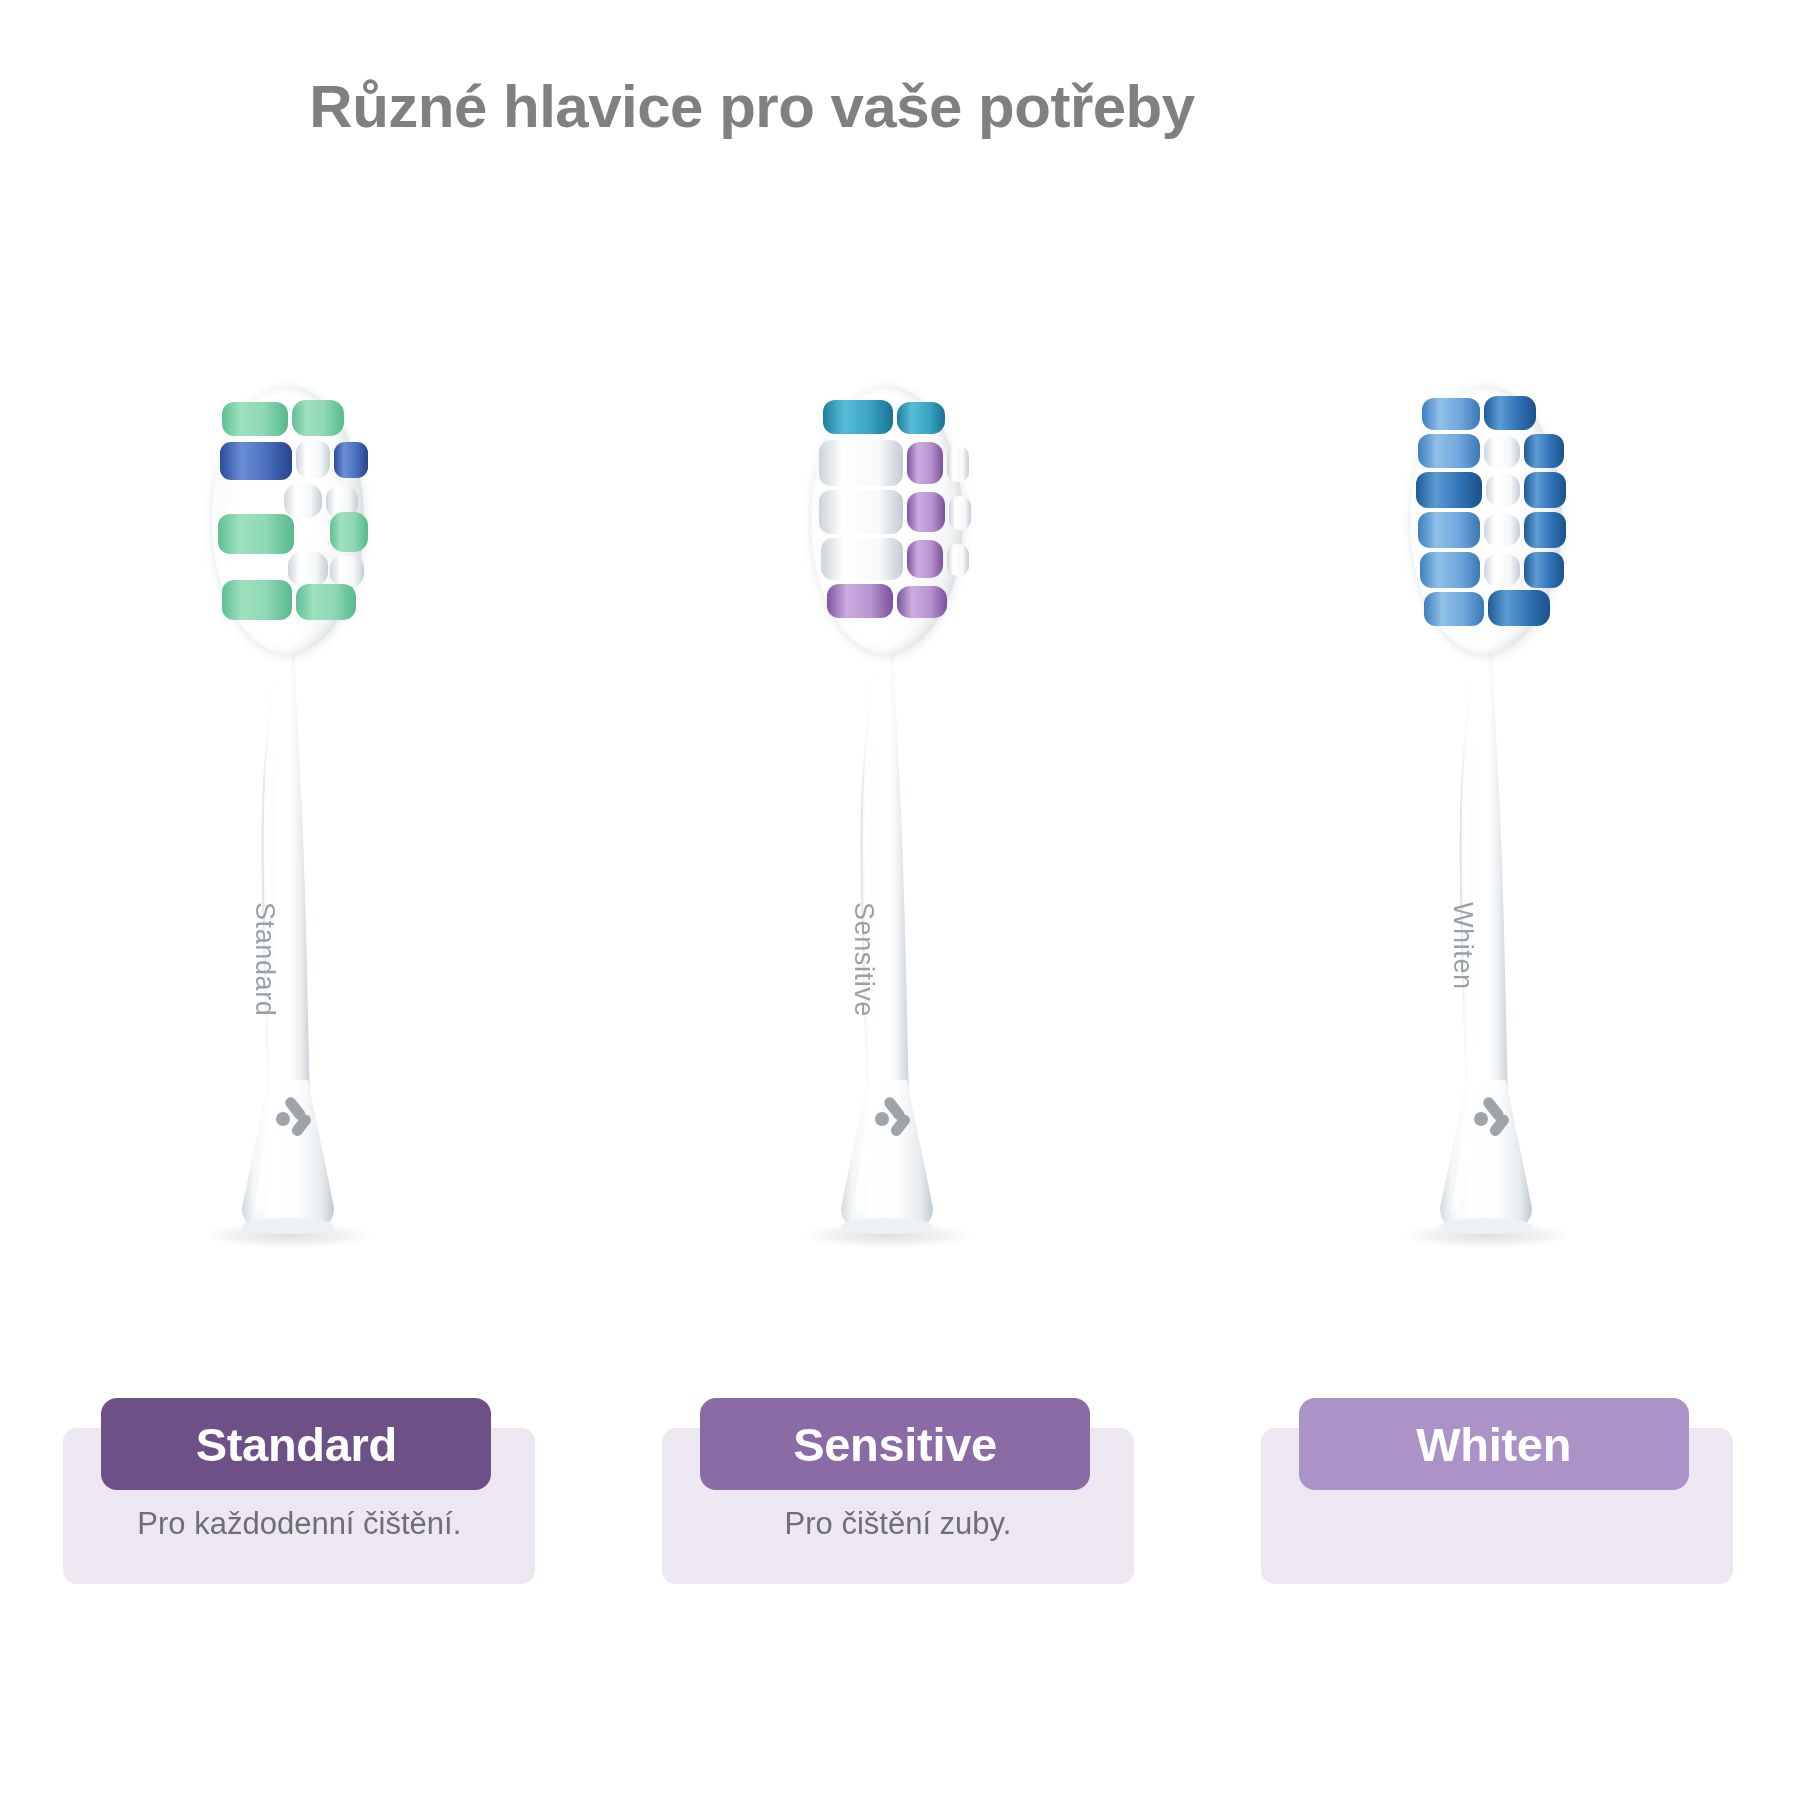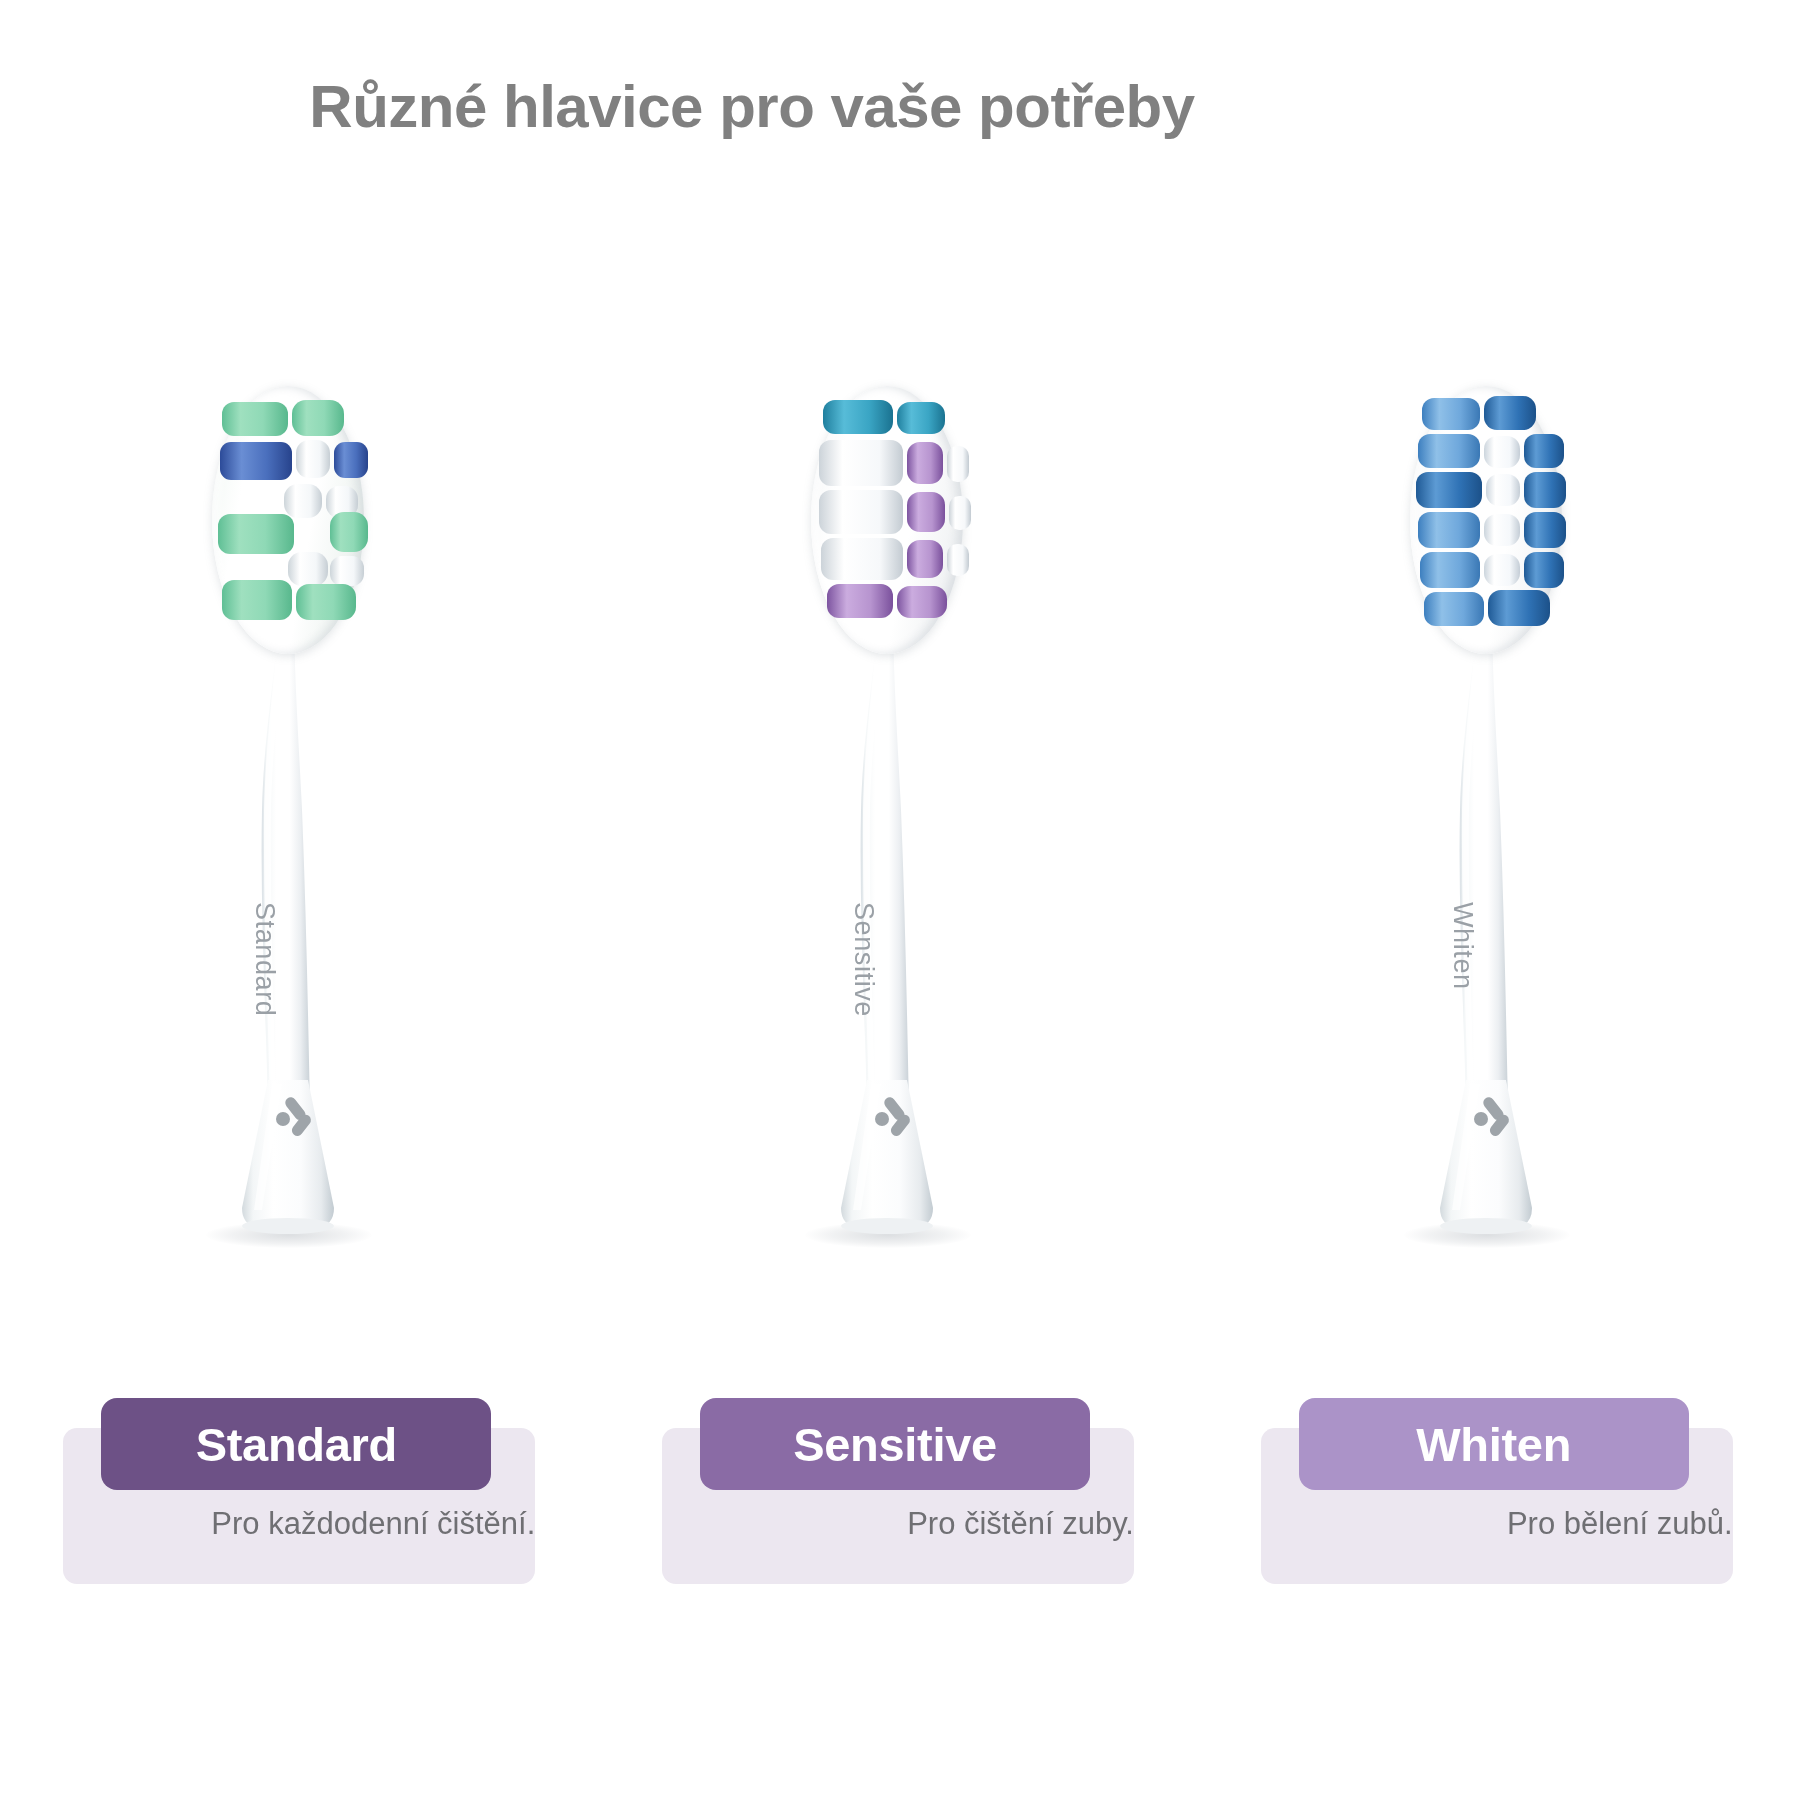--- a/index.html
+++ b/index.html
@@ -192,21 +192,21 @@
     letter-spacing: -0.3px;
     z-index: 2;
     padding: 0 28px;
   }
 
   .card-desc {
     position: absolute;
     top: 108px;
     left: 0;
     width: 472px;
-    text-align: right;
+    text-align: center;
     font-size: 31px;
     color: #6f6f73;
     font-weight: 400;
     z-index: 2;
   }
 </style>
 </head>
 <body style="background: rgb(255, 255, 255);">
 
 <div class="page">
@@ -459,18 +459,17 @@
 
     <div class="card">
       <div class="card-body" style="background: rgb(236, 231, 240);"></div>
       <div class="card-pill" id="pill-1" style="background: rgb(138, 107, 165);">Sensitive</div>
       <div class="card-desc" style="color: rgb(111, 111, 115);">Pro čištění zuby.</div>
     </div>
 
     <div class="card">
       <div class="card-body" style="background: rgb(236, 231, 240);"></div>
       <div class="card-pill" id="pill-2" style="background: rgb(171, 147, 200);">Whiten</div>
-      <div class="card-desc" style="color: rgb(111, 111, 115);">Pro bělení zubů.</div>
     </div>
 
   </div>
 
 </div>
 
 </body></html>

